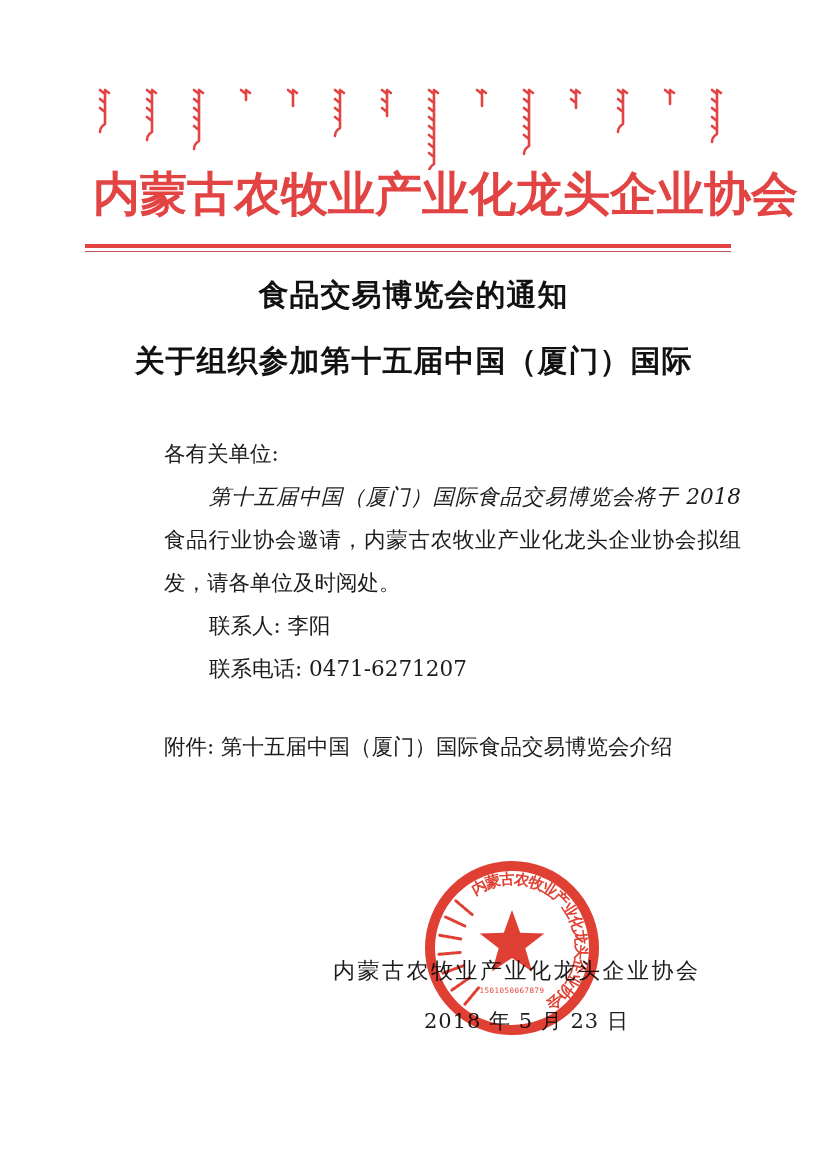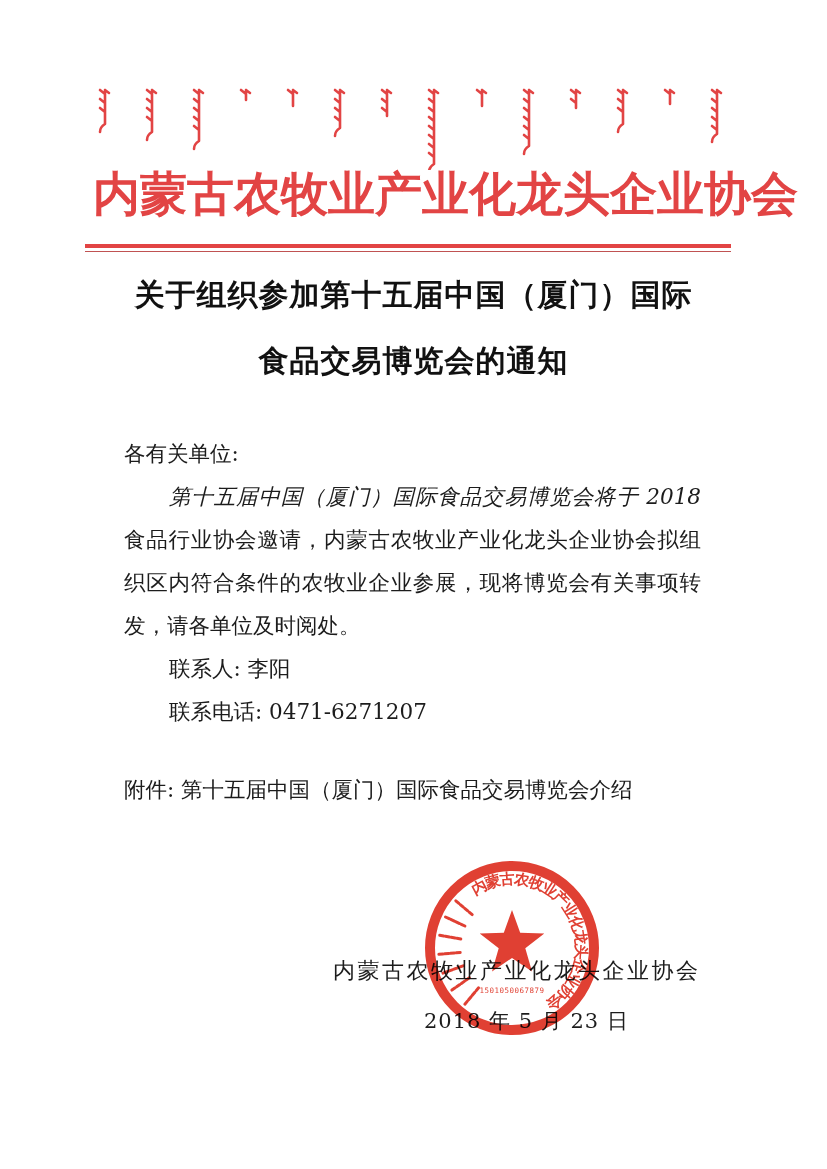--- a/index.html
+++ b/index.html
@@ -43,21 +43,21 @@
   .doc-title{
     position:absolute;top:262px;left:0;width:827px;
     text-align:center;font-weight:bold;font-size:30px;
     line-height:66px;letter-spacing:1px;color:#111;
   }
   
   .body-block{
     position:absolute;top:432px;left:124px;width:577px;
     font-size:21.5px;line-height:43px;color:var(--ink);
   }
-  .body-line{width:100%;}
+  .body-line{width:100%;margin-left:40px;}
   .jline{text-align:justify;text-align-last:justify;}
   .indent{text-indent:45px;font-style:italic;}
   .pad-indent{padding-left:45px;}
   .attachment{margin-top:35px;}
   
   .sig-org{
     position:absolute;top:956px;left:333px;
     font-size:22px;letter-spacing:2.5px;white-space:nowrap;
   }
   .sig-date{
@@ -127,29 +127,28 @@
         <path d="M9 4 V48 M9 4 l4 3 M9 8 l-5 -4 M9 17 l-5 -4 M9 26 l-5 -4 M9 35 l-5 -4 M9 44 l-5 -4 M9 48 q-5 3 -5 8" stroke="#e24444" stroke-width="2.6" fill="none" stroke-linecap="round"></path>
       </svg>
     </div>
 
   <div class="org-name">内蒙古农牧业产业化龙头企业协会</div>
 
   <div class="rule-thick"></div>
   <div class="rule-thin"></div>
 
   <div class="doc-title">
+    <div>食品交易博览会的通知</div>
     <div>关于组织参加第十五届中国（厦门）国际</div>
-    <div>食品交易博览会的通知</div>
   </div>
 
   <div class="body-block">
     <div class="body-line">各有关单位:</div>
     <div class="body-line jline indent">第十五届中国（厦门）国际食品交易博览会将于 2018</div>
     <div class="body-line jline">食品行业协会邀请，内蒙古农牧业产业化龙头企业协会拟组</div>
-    <div class="body-line jline">织区内符合条件的农牧业企业参展，现将博览会有关事项转</div>
     <div class="body-line">发，请各单位及时阅处。</div>
     <div class="body-line pad-indent">联系人: 李阳</div>
     <div class="body-line pad-indent">联系电话: 0471-6271207</div>
     <div class="body-line attachment">附件: 第十五届中国（厦门）国际食品交易博览会介绍</div>
   </div>
 
   <div class="sig-org">内蒙古农牧业产业化龙头企业协会</div>
   <div class="sig-date">2018 年 5 月 23 日</div>
 
   <svg class="seal" viewBox="0 0 184 184" xmlns="http://www.w3.org/2000/svg">

